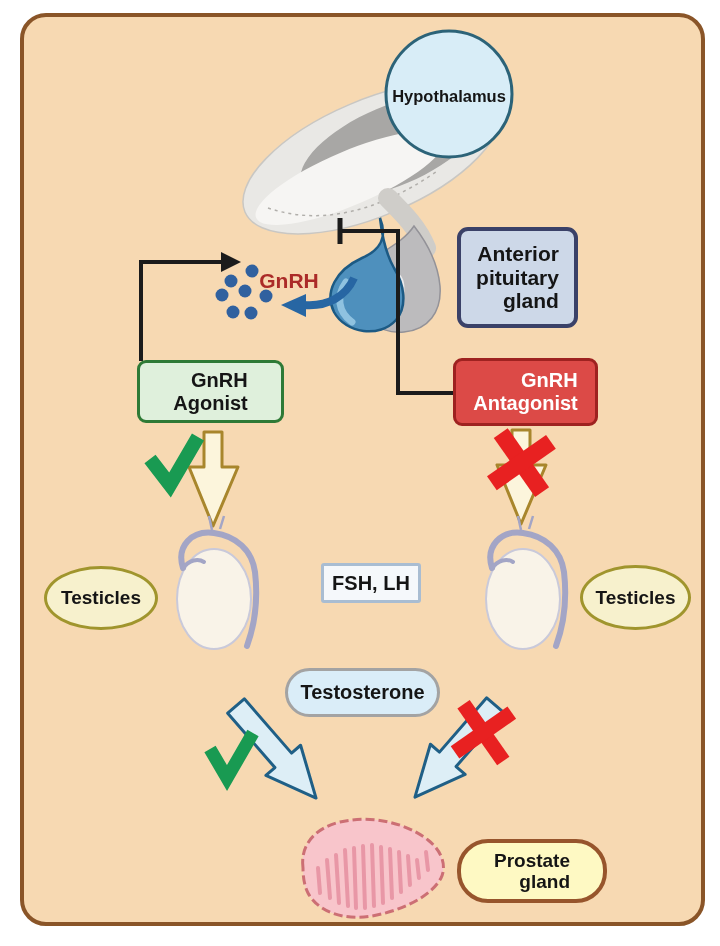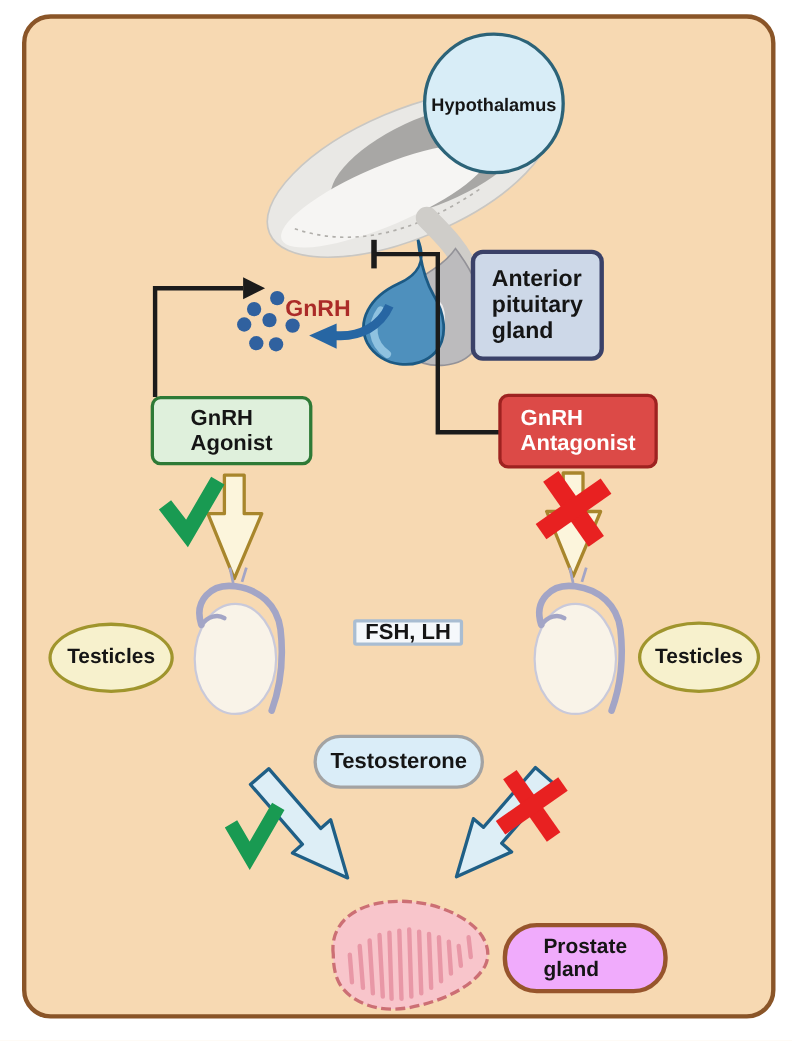--- a/index.html
+++ b/index.html
@@ -7,56 +7,56 @@
     position:relative;width:720px;height:946px;background:#ffffff;overflow:hidden;
     font-family:"Liberation Sans","DejaVu Sans",sans-serif;
   }
   #panel{
     position:absolute;left:20px;top:13px;width:677px;height:905px;
     background:#f7d9b2;border:4px solid #8a5528;border-radius:26px;
   }
   svg.layer{position:absolute;left:0;top:0;width:720px;height:946px;}
   .lbl{
     position:absolute;display:flex;align-items:center;justify-content:center;
-    text-align:left;font-weight:bold;color:#151515;line-height:1.13;
+    text-align:right;font-weight:bold;color:#151515;line-height:1.13;
     white-space:pre-line;box-sizing:border-box;
   }
   .hypothalamus-label{left:379px;top:84px;width:140px;height:24px;font-size:16.5px;}
   .ant-pit-box{
-    left:428px;top:227px;width:121px;height:101px;font-size:21px;
+    left:457px;top:227px;width:121px;height:101px;font-size:21px;
     background:#cdd8e8;border:4px solid #3a4168;border-radius:11px;
   }
   .gnrh-label{left:256px;top:268px;width:66px;height:26px;font-size:21px;color:#ab2b28;}
   .agonist-box{
     left:137px;top:360px;width:147px;height:63px;font-size:20px;
     background:#dff0dc;border:3px solid #2e7a36;border-radius:9px;
   }
   .antagonist-box{
     left:453px;top:358px;width:145px;height:68px;font-size:20px;color:#ffffff;
     background:#dc4a47;border:3px solid #9e2220;border-radius:9px;
   }
   .testicles-left{
     left:44px;top:566px;width:114px;height:64px;font-size:19px;
     background:#f7f1cd;border:3px solid #a0952d;border-radius:50%;
   }
   .testicles-right{
     left:580px;top:565px;width:111px;height:65px;font-size:19px;
     background:#f7f1cd;border:3px solid #a0952d;border-radius:50%;
   }
   .fshlh-box{
-    left:321px;top:563px;width:100px;height:24px;font-size:20px;
+    left:321px;top:563px;width:100px;height:40px;font-size:20px;
     background:#f5f8fb;border:3px solid #a9bdd2;border-radius:3px;
   }
   .testosterone-pill{
     left:285px;top:668px;width:155px;height:49px;font-size:20px;
     background:#daedf8;border:3px solid #a3a3a3;border-radius:25px;
   }
   .prostate-pill{
     left:457px;top:839px;width:150px;height:64px;font-size:19px;
-    background:#f0abfc;border:4px solid #97552c;border-radius:31px;
+    background:#fef9c3;border:4px solid #97552c;border-radius:31px;
   }
 </style>
 </head>
 <body>
 
 <div id="canvas">
   <div id="panel"></div>
 
   <svg class="layer" viewBox="0 0 720 946">
 

